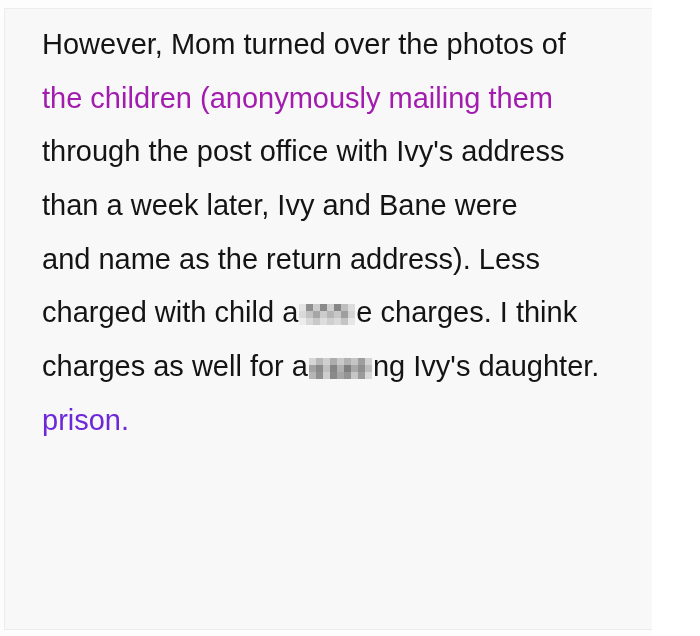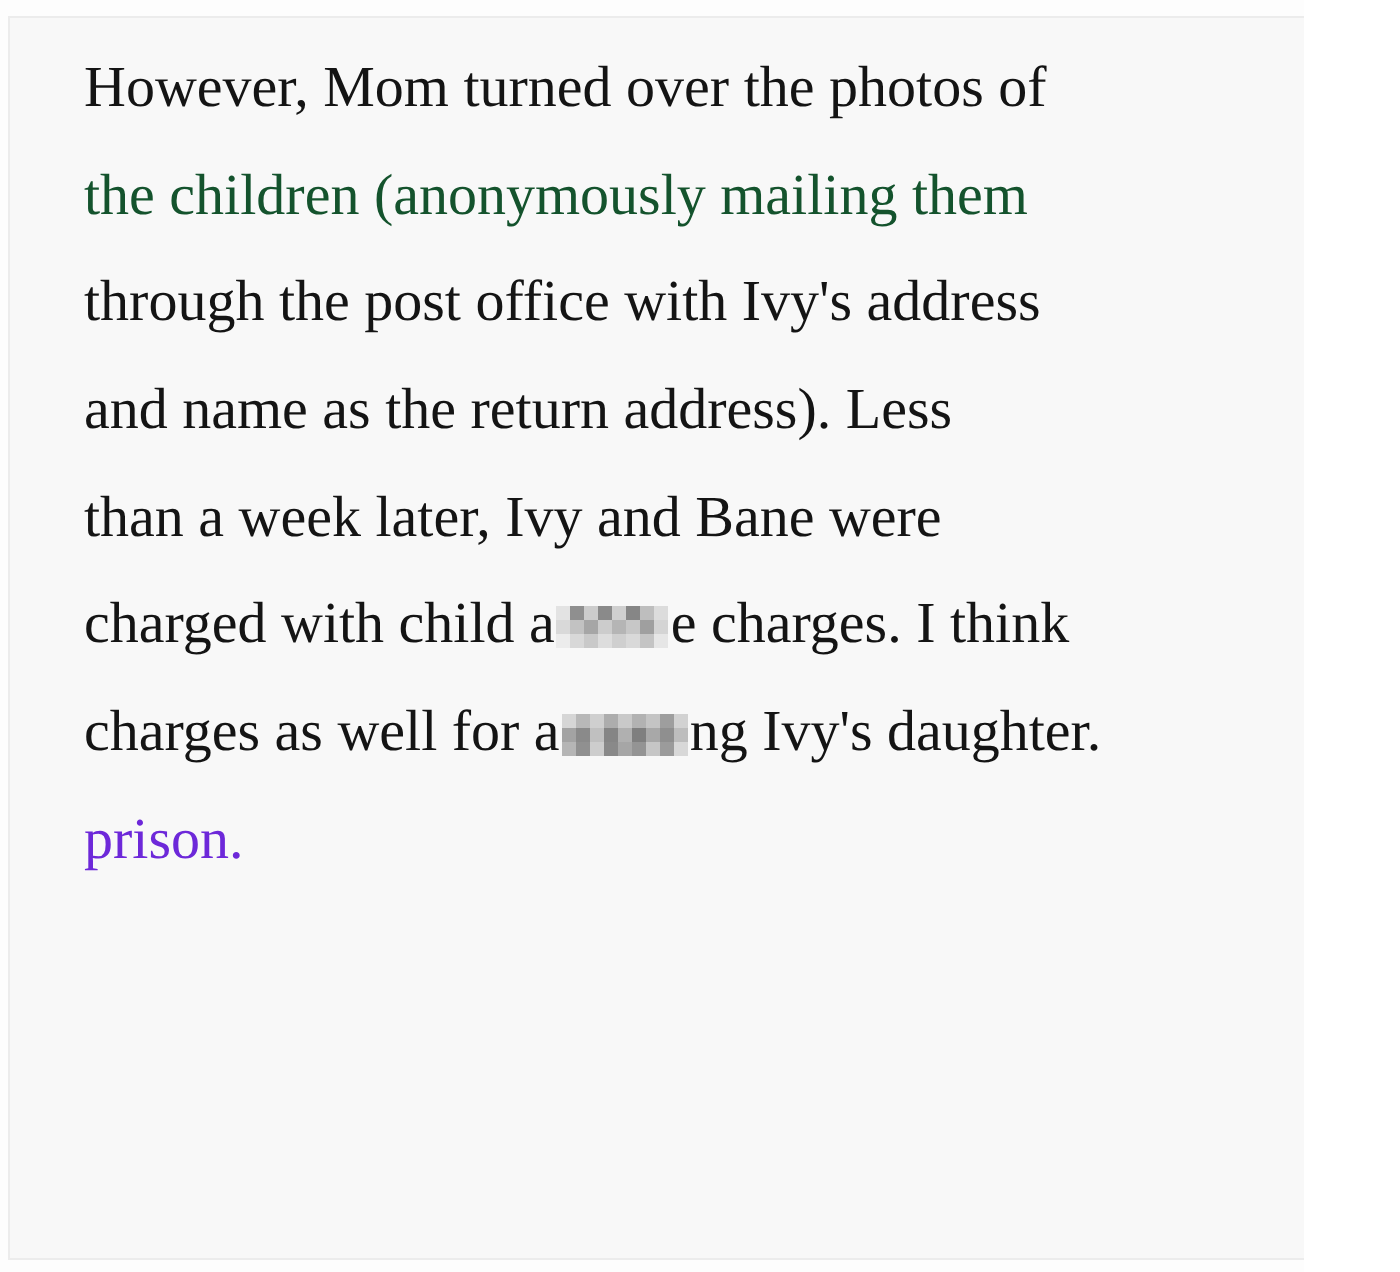--- a/index.html
+++ b/index.html
@@ -6,21 +6,21 @@
     margin: 0;
     padding: 0;
     background: #ffffff;
   }
   .canvas {
     position: relative;
     width: 652px;
     height: 636px;
     overflow: hidden;
     background: #fdfdfd;
-    font-family: Liberation Serif, serif;
+    font-family: Liberation Sans, sans-serif;
   }
   .card {
     position: absolute;
     left: 4px;
     top: 8px;
     width: 696px;
     height: 622px;
     box-sizing: border-box;
     background: #f8f8f8;
     border: 1px solid #ececec;
@@ -55,22 +55,22 @@
     display: inline-block;
   }
 </style>
 </head>
 <body>
 
 <div class="canvas" style="background: rgb(253, 253, 253);">
   <div class="card" style="background: rgb(248, 248, 248); border-color: rgb(236, 236, 236);">
     <div class="text-block">
         <div class="line" style="color: rgb(20, 20, 20);">However, Mom turned over the photos of</div>
-        <div class="line" style="color: #14532d;">the children (anonymously mailing them</div>
+        <div class="line" style="color: #a21caf;">the children (anonymously mailing them</div>
         <div class="line" style="color: rgb(20, 20, 20);">through the post office with Ivy's address</div>
+        <div class="line" style="color: rgb(20, 20, 20);">than a week later, Ivy and Bane were</div>
         <div class="line" style="color: rgb(20, 20, 20);">and name as the return address). Less</div>
-        <div class="line" style="color: rgb(20, 20, 20);">than a week later, Ivy and Bane were</div>
         <div class="line" style="color: rgb(20, 20, 20);">charged with child a<span class="censor"><span class="censor-row"><span class="censor-cell" style="width: 7px; height: 7px; background: rgb(227, 227, 227);"></span><span class="censor-cell" style="width: 7px; height: 7px; background: rgb(143, 143, 143);"></span><span class="censor-cell" style="width: 7px; height: 7px; background: rgb(204, 204, 204);"></span><span class="censor-cell" style="width: 7px; height: 7px; background: rgb(138, 138, 138);"></span><span class="censor-cell" style="width: 7px; height: 7px; background: rgb(207, 207, 207);"></span><span class="censor-cell" style="width: 7px; height: 7px; background: rgb(134, 134, 134);"></span><span class="censor-cell" style="width: 7px; height: 7px; background: rgb(190, 190, 190);"></span><span class="censor-cell" style="width: 7px; height: 7px; background: rgb(220, 220, 220);"></span></span><span class="censor-row"><span class="censor-cell" style="width: 7px; height: 7px; background: rgb(217, 217, 217);"></span><span class="censor-cell" style="width: 7px; height: 7px; background: rgb(194, 194, 194);"></span><span class="censor-cell" style="width: 7px; height: 7px; background: rgb(166, 166, 166);"></span><span class="censor-cell" style="width: 7px; height: 7px; background: rgb(204, 204, 204);"></span><span class="censor-cell" style="width: 7px; height: 7px; background: rgb(181, 181, 181);"></span><span class="censor-cell" style="width: 7px; height: 7px; background: rgb(199, 199, 199);"></span><span class="censor-cell" style="width: 7px; height: 7px; background: rgb(159, 159, 159);"></span><span class="censor-cell" style="width: 7px; height: 7px; background: rgb(212, 212, 212);"></span></span><span class="censor-row"><span class="censor-cell" style="width: 7px; height: 7px; background: rgb(236, 236, 236);"></span><span class="censor-cell" style="width: 7px; height: 7px; background: rgb(216, 216, 216);"></span><span class="censor-cell" style="width: 7px; height: 7px; background: rgb(201, 201, 201);"></span><span class="censor-cell" style="width: 7px; height: 7px; background: rgb(221, 221, 221);"></span><span class="censor-cell" style="width: 7px; height: 7px; background: rgb(207, 207, 207);"></span><span class="censor-cell" style="width: 7px; height: 7px; background: rgb(217, 217, 217);"></span><span class="censor-cell" style="width: 7px; height: 7px; background: rgb(196, 196, 196);"></span><span class="censor-cell" style="width: 7px; height: 7px; background: rgb(230, 230, 230);"></span></span></span>e charges. I think</div>
         <div class="line" style="color: rgb(20, 20, 20);">charges as well for a<span class="censor"><span class="censor-row"><span class="censor-cell" style="width: 7px; height: 7px; background: rgb(214, 214, 214);"></span><span class="censor-cell" style="width: 7px; height: 7px; background: rgb(184, 184, 184);"></span><span class="censor-cell" style="width: 7px; height: 7px; background: rgb(207, 207, 207);"></span><span class="censor-cell" style="width: 7px; height: 7px; background: rgb(173, 173, 173);"></span><span class="censor-cell" style="width: 7px; height: 7px; background: rgb(201, 201, 201);"></span><span class="censor-cell" style="width: 7px; height: 7px; background: rgb(178, 178, 178);"></span><span class="censor-cell" style="width: 7px; height: 7px; background: rgb(196, 196, 196);"></span><span class="censor-cell" style="width: 7px; height: 7px; background: rgb(158, 158, 158);"></span><span class="censor-cell" style="width: 7px; height: 7px; background: rgb(210, 210, 210);"></span></span><span class="censor-row"><span class="censor-cell" style="width: 7px; height: 7px; background: rgb(163, 163, 163);"></span><span class="censor-cell" style="width: 7px; height: 7px; background: rgb(138, 138, 138);"></span><span class="censor-cell" style="width: 7px; height: 7px; background: rgb(192, 192, 192);"></span><span class="censor-cell" style="width: 7px; height: 7px; background: rgb(133, 133, 133);"></span><span class="censor-cell" style="width: 7px; height: 7px; background: rgb(176, 176, 176);"></span><span class="censor-cell" style="width: 7px; height: 7px; background: rgb(127, 127, 127);"></span><span class="censor-cell" style="width: 7px; height: 7px; background: rgb(168, 168, 168);"></span><span class="censor-cell" style="width: 7px; height: 7px; background: rgb(143, 143, 143);"></span><span class="censor-cell" style="width: 7px; height: 7px; background: rgb(189, 189, 189);"></span></span><span class="censor-row"><span class="censor-cell" style="width: 7px; height: 7px; background: rgb(181, 181, 181);"></span><span class="censor-cell" style="width: 7px; height: 7px; background: rgb(144, 144, 144);"></span><span class="censor-cell" style="width: 7px; height: 7px; background: rgb(205, 205, 205);"></span><span class="censor-cell" style="width: 7px; height: 7px; background: rgb(137, 137, 137);"></span><span class="censor-cell" style="width: 7px; height: 7px; background: rgb(166, 166, 166);"></span><span class="censor-cell" style="width: 7px; height: 7px; background: rgb(148, 148, 148);"></span><span class="censor-cell" style="width: 7px; height: 7px; background: rgb(198, 198, 198);"></span><span class="censor-cell" style="width: 7px; height: 7px; background: rgb(155, 155, 155);"></span><span class="censor-cell" style="width: 7px; height: 7px; background: rgb(216, 216, 216);"></span></span></span>ng Ivy's daughter.</div>
         <div class="line" style="color: #6d28d9;">prison.</div>
       </div>
   </div>
 </div>
 
 </body></html>

